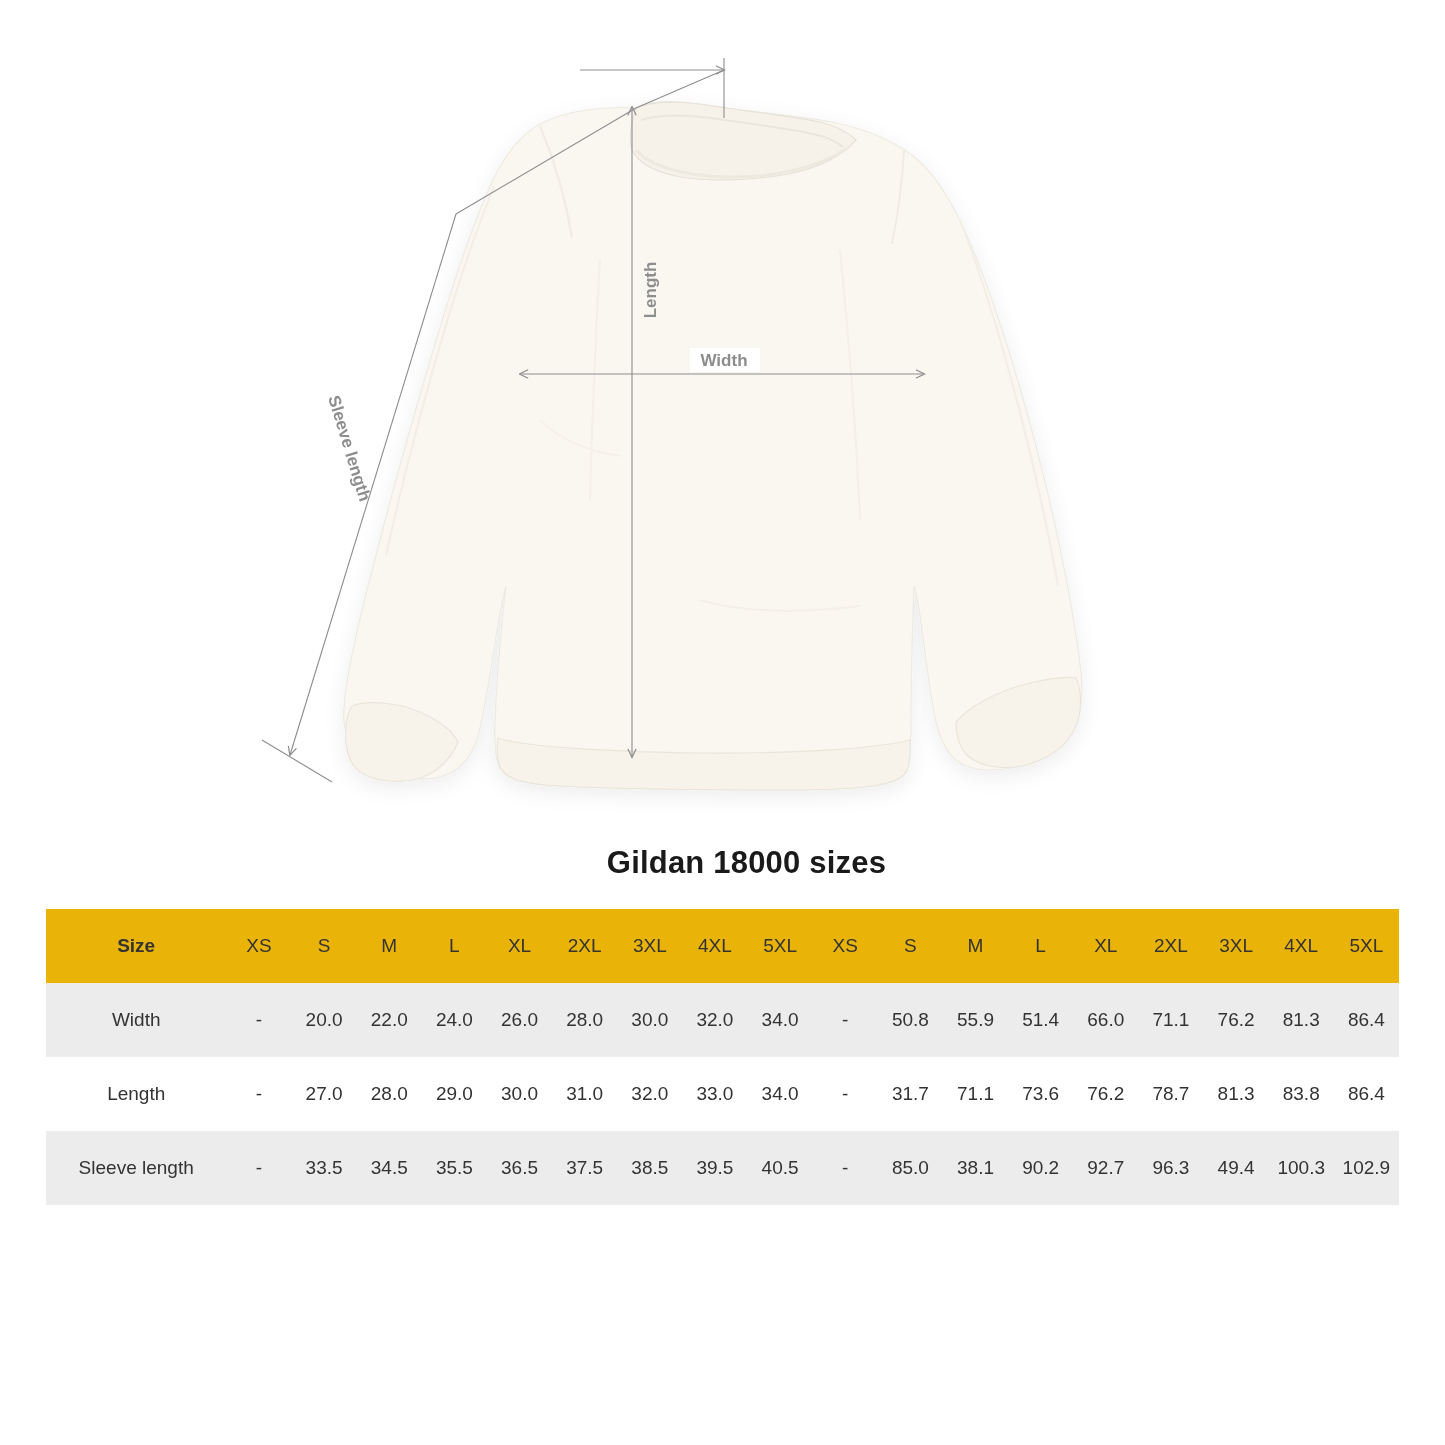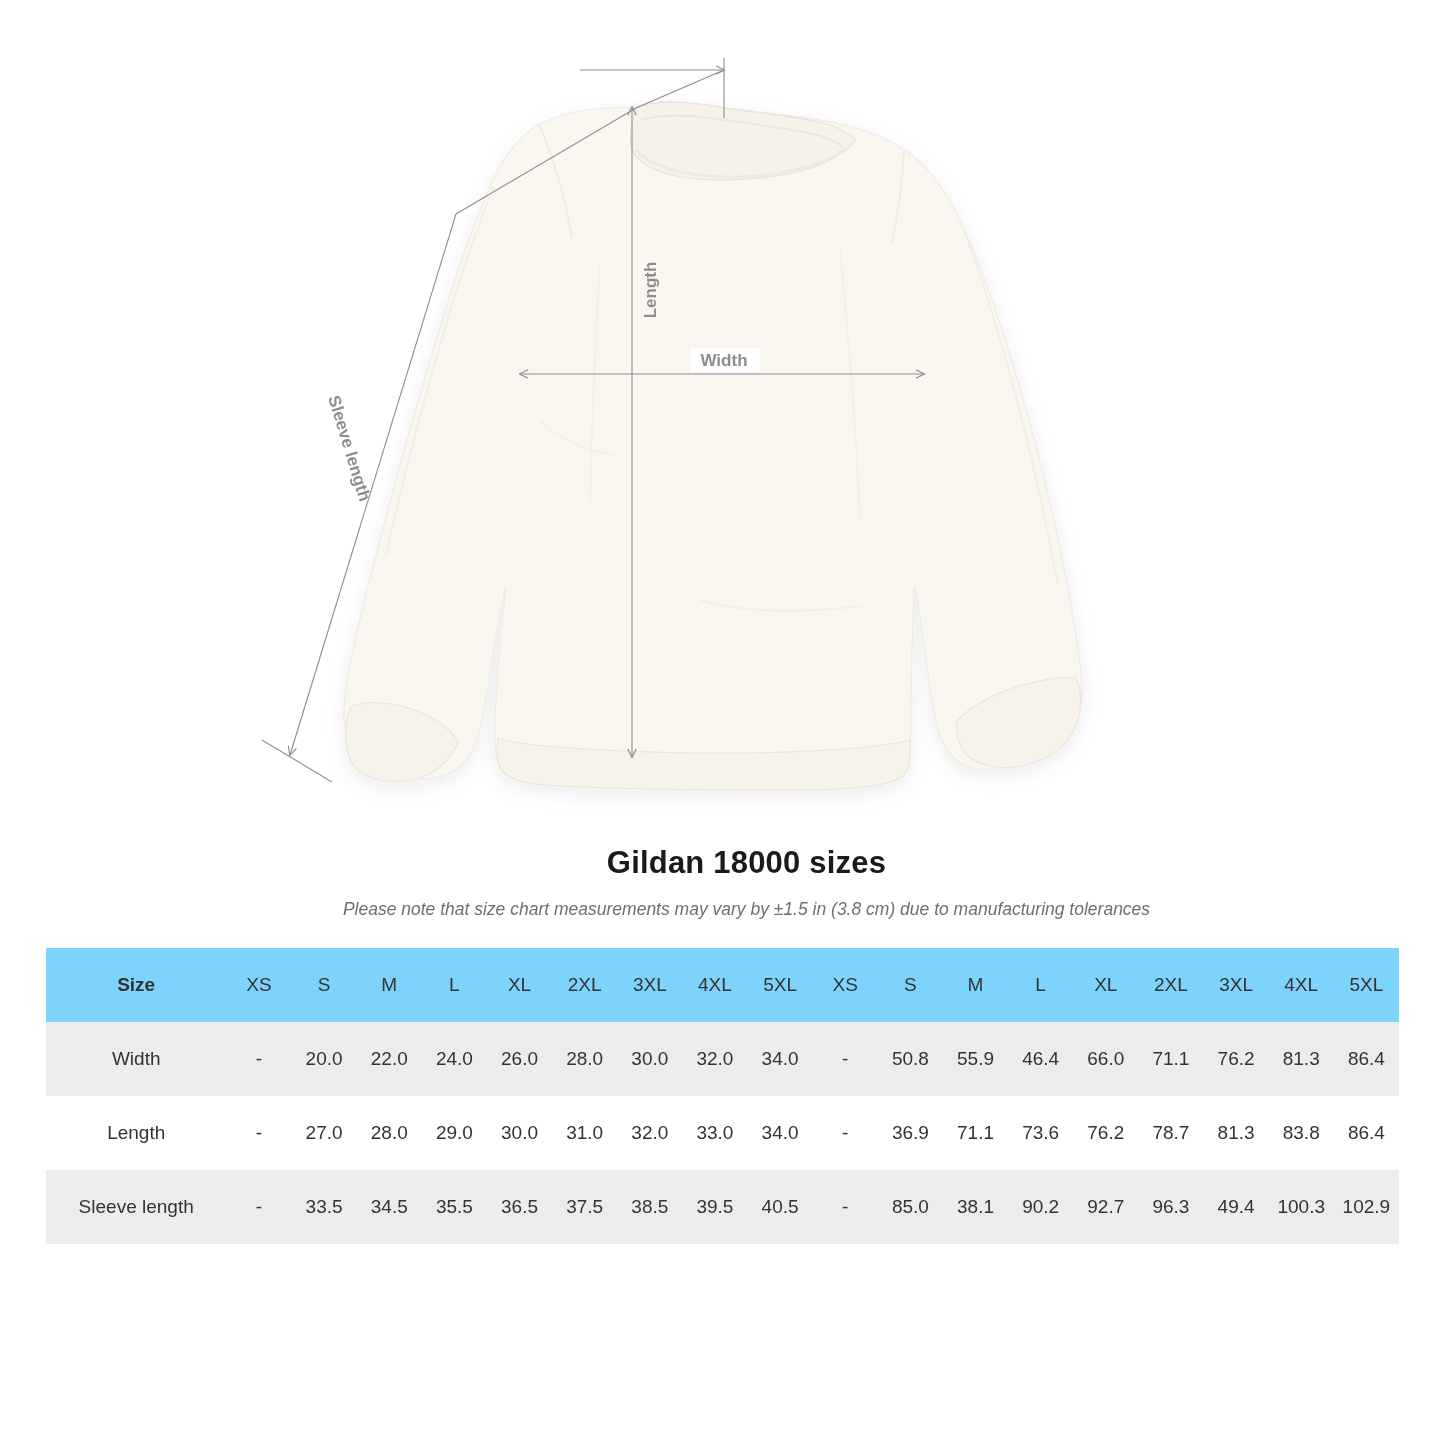--- a/index.html
+++ b/index.html
@@ -80,21 +80,21 @@
     line-height: 1.25;
   }
   .unit-sub {
     font-size: 17px;
     font-style: italic;
     color: #7a7a7a;
     line-height: 1.9;
   }
 
   .head-row td {
-    background: #7dd3fc;
+    background: #eab308;
     font-weight: bold;
     font-size: 19.5px;
     color: #2b2b2b;
   }
   .head-row td.rowlabel {
     font-weight: bold;
   }
 
   .row-a td { background: #ececec; }
   .row-b td { background: #ffffff; }
@@ -218,21 +218,20 @@
     <text x="656" y="290" transform="rotate(-90 656 290)" text-anchor="middle" font-family="Liberation Sans, sans-serif" font-size="17" font-weight="bold" fill="#8d8d8d">Length</text>
 
     <text x="724" y="366" text-anchor="middle" font-family="Liberation Sans, sans-serif" font-size="17" font-weight="bold" fill="#8d8d8d">Width</text>
 
     <text x="344" y="450" transform="rotate(73 344 450)" text-anchor="middle" font-family="Liberation Sans, sans-serif" font-size="17" font-weight="bold" fill="#8d8d8d">Sleeve length</text>
   </svg>
 </div>
 
 <div class="title-block">
   <div class="chart-title">Gildan 18000 sizes</div>
-  <div class="chart-note">Please note that size chart measurements may vary by ±1.5 in (3.8 cm) due to manufacturing tolerances</div>
 </div>
 
 <div class="table-wrap">
   <table class="size-table">
     <colgroup>
       <col class="col-label">
       <col class="col-cell">
         <col class="col-cell">
         <col class="col-cell">
         <col class="col-cell">
@@ -282,41 +281,41 @@
         <td>22.0</td>
         <td>24.0</td>
         <td>26.0</td>
         <td>28.0</td>
         <td>30.0</td>
         <td>32.0</td>
         <td>34.0</td>
         <td>-</td>
         <td>50.8</td>
         <td>55.9</td>
-        <td>46.4</td>
+        <td>51.4</td>
         <td>66.0</td>
         <td>71.1</td>
         <td>76.2</td>
         <td>81.3</td>
         <td>86.4</td>
       </tr>
 
       <tr class="row-b">
         <td class="rowlabel">Length</td>
         <td>-</td>
         <td>27.0</td>
         <td>28.0</td>
         <td>29.0</td>
         <td>30.0</td>
         <td>31.0</td>
         <td>32.0</td>
         <td>33.0</td>
         <td>34.0</td>
         <td>-</td>
-        <td>36.9</td>
+        <td>31.7</td>
         <td>71.1</td>
         <td>73.6</td>
         <td>76.2</td>
         <td>78.7</td>
         <td>81.3</td>
         <td>83.8</td>
         <td>86.4</td>
       </tr>
 
       <tr class="row-c">

